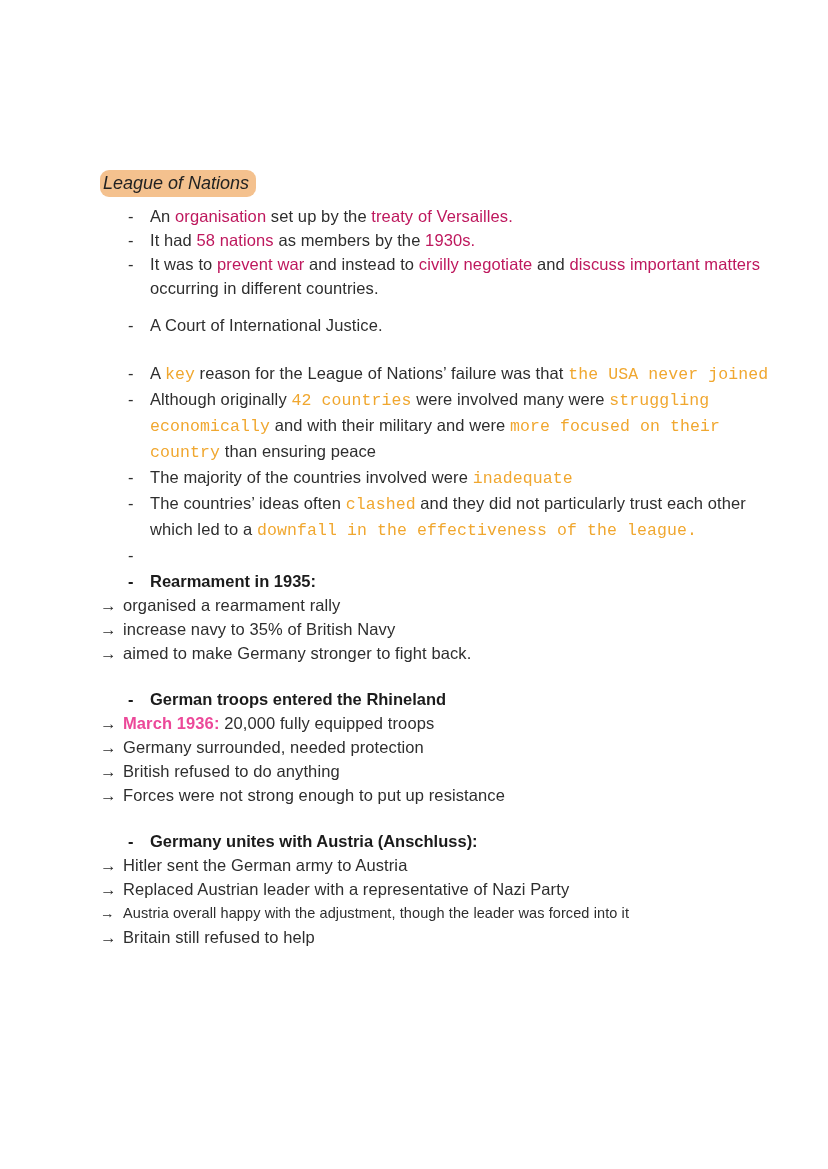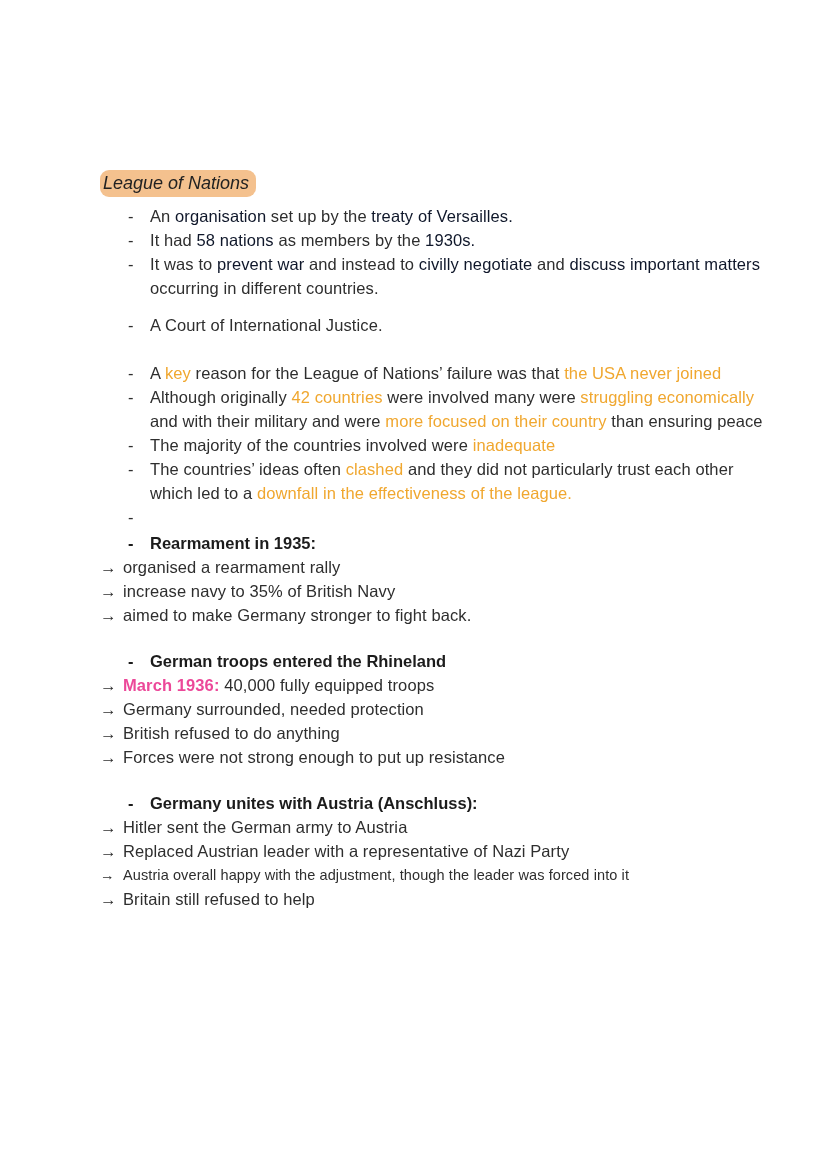--- a/index.html
+++ b/index.html
@@ -40,22 +40,22 @@
     line-height: 24px;
     letter-spacing: 0.1px;
   }
   .row .marker { flex: none; }
   .row-dash, .row-dash-bold, .row-dash-empty { padding-left: 28px; }
   .row-dash .marker, .row-dash-bold .marker, .row-dash-empty .marker { width: 22px; }
   .row-arrow .marker { width: 23px; }
   .row-dash-bold { font-weight: 700; color: #1c1c1c; letter-spacing: 0; }
   .row .body { flex: 1; }
   .row-arrow.small { font-size: 14.5px; line-height: 23px; padding-top: 1px; }
-  .seg-lo   { color: #0f172a; }
-  .seg-gold { color: #f0a72f; }
+  .seg-lo   { color: #be185d; }
+  .seg-gold { color: #f0a72f; font-family: Liberation Mono, monospace; }
   .seg-bold { font-weight: 700; color: #ec4899; }
   .spacer-sm { height: 13px; }
   .spacer-md { height: 22px; }
 </style>
 </head>
 <body>
 
 <div class="page">
   <div class="content">
       <div class="section section-league"><div class="heading hl-peach">League of Nations</div><div class="row row-dash">
@@ -97,21 +97,21 @@
           <span class="marker">→</span>
           <span class="body"><span>increase navy to 35% of British Navy</span></span>
         </div><div class="row row-arrow">
           <span class="marker">→</span>
           <span class="body"><span>aimed to make Germany stronger to fight back.</span></span>
         </div><div class="spacer-md"></div><div class="row row-dash-bold">
           <span class="marker">-</span>
           <span class="body"><span>German troops entered the Rhineland</span></span>
         </div><div class="row row-arrow">
           <span class="marker">→</span>
-          <span class="body"><span class="seg-bold">March 1936:</span><span> 40,000 fully equipped troops</span></span>
+          <span class="body"><span class="seg-bold">March 1936:</span><span> 20,000 fully equipped troops</span></span>
         </div><div class="row row-arrow">
           <span class="marker">→</span>
           <span class="body"><span>Germany surrounded, needed protection</span></span>
         </div><div class="row row-arrow">
           <span class="marker">→</span>
           <span class="body"><span>British refused to do anything</span></span>
         </div><div class="row row-arrow">
           <span class="marker">→</span>
           <span class="body"><span>Forces were not strong enough to put up resistance</span></span>
         </div><div class="spacer-md"></div><div class="row row-dash-bold">

